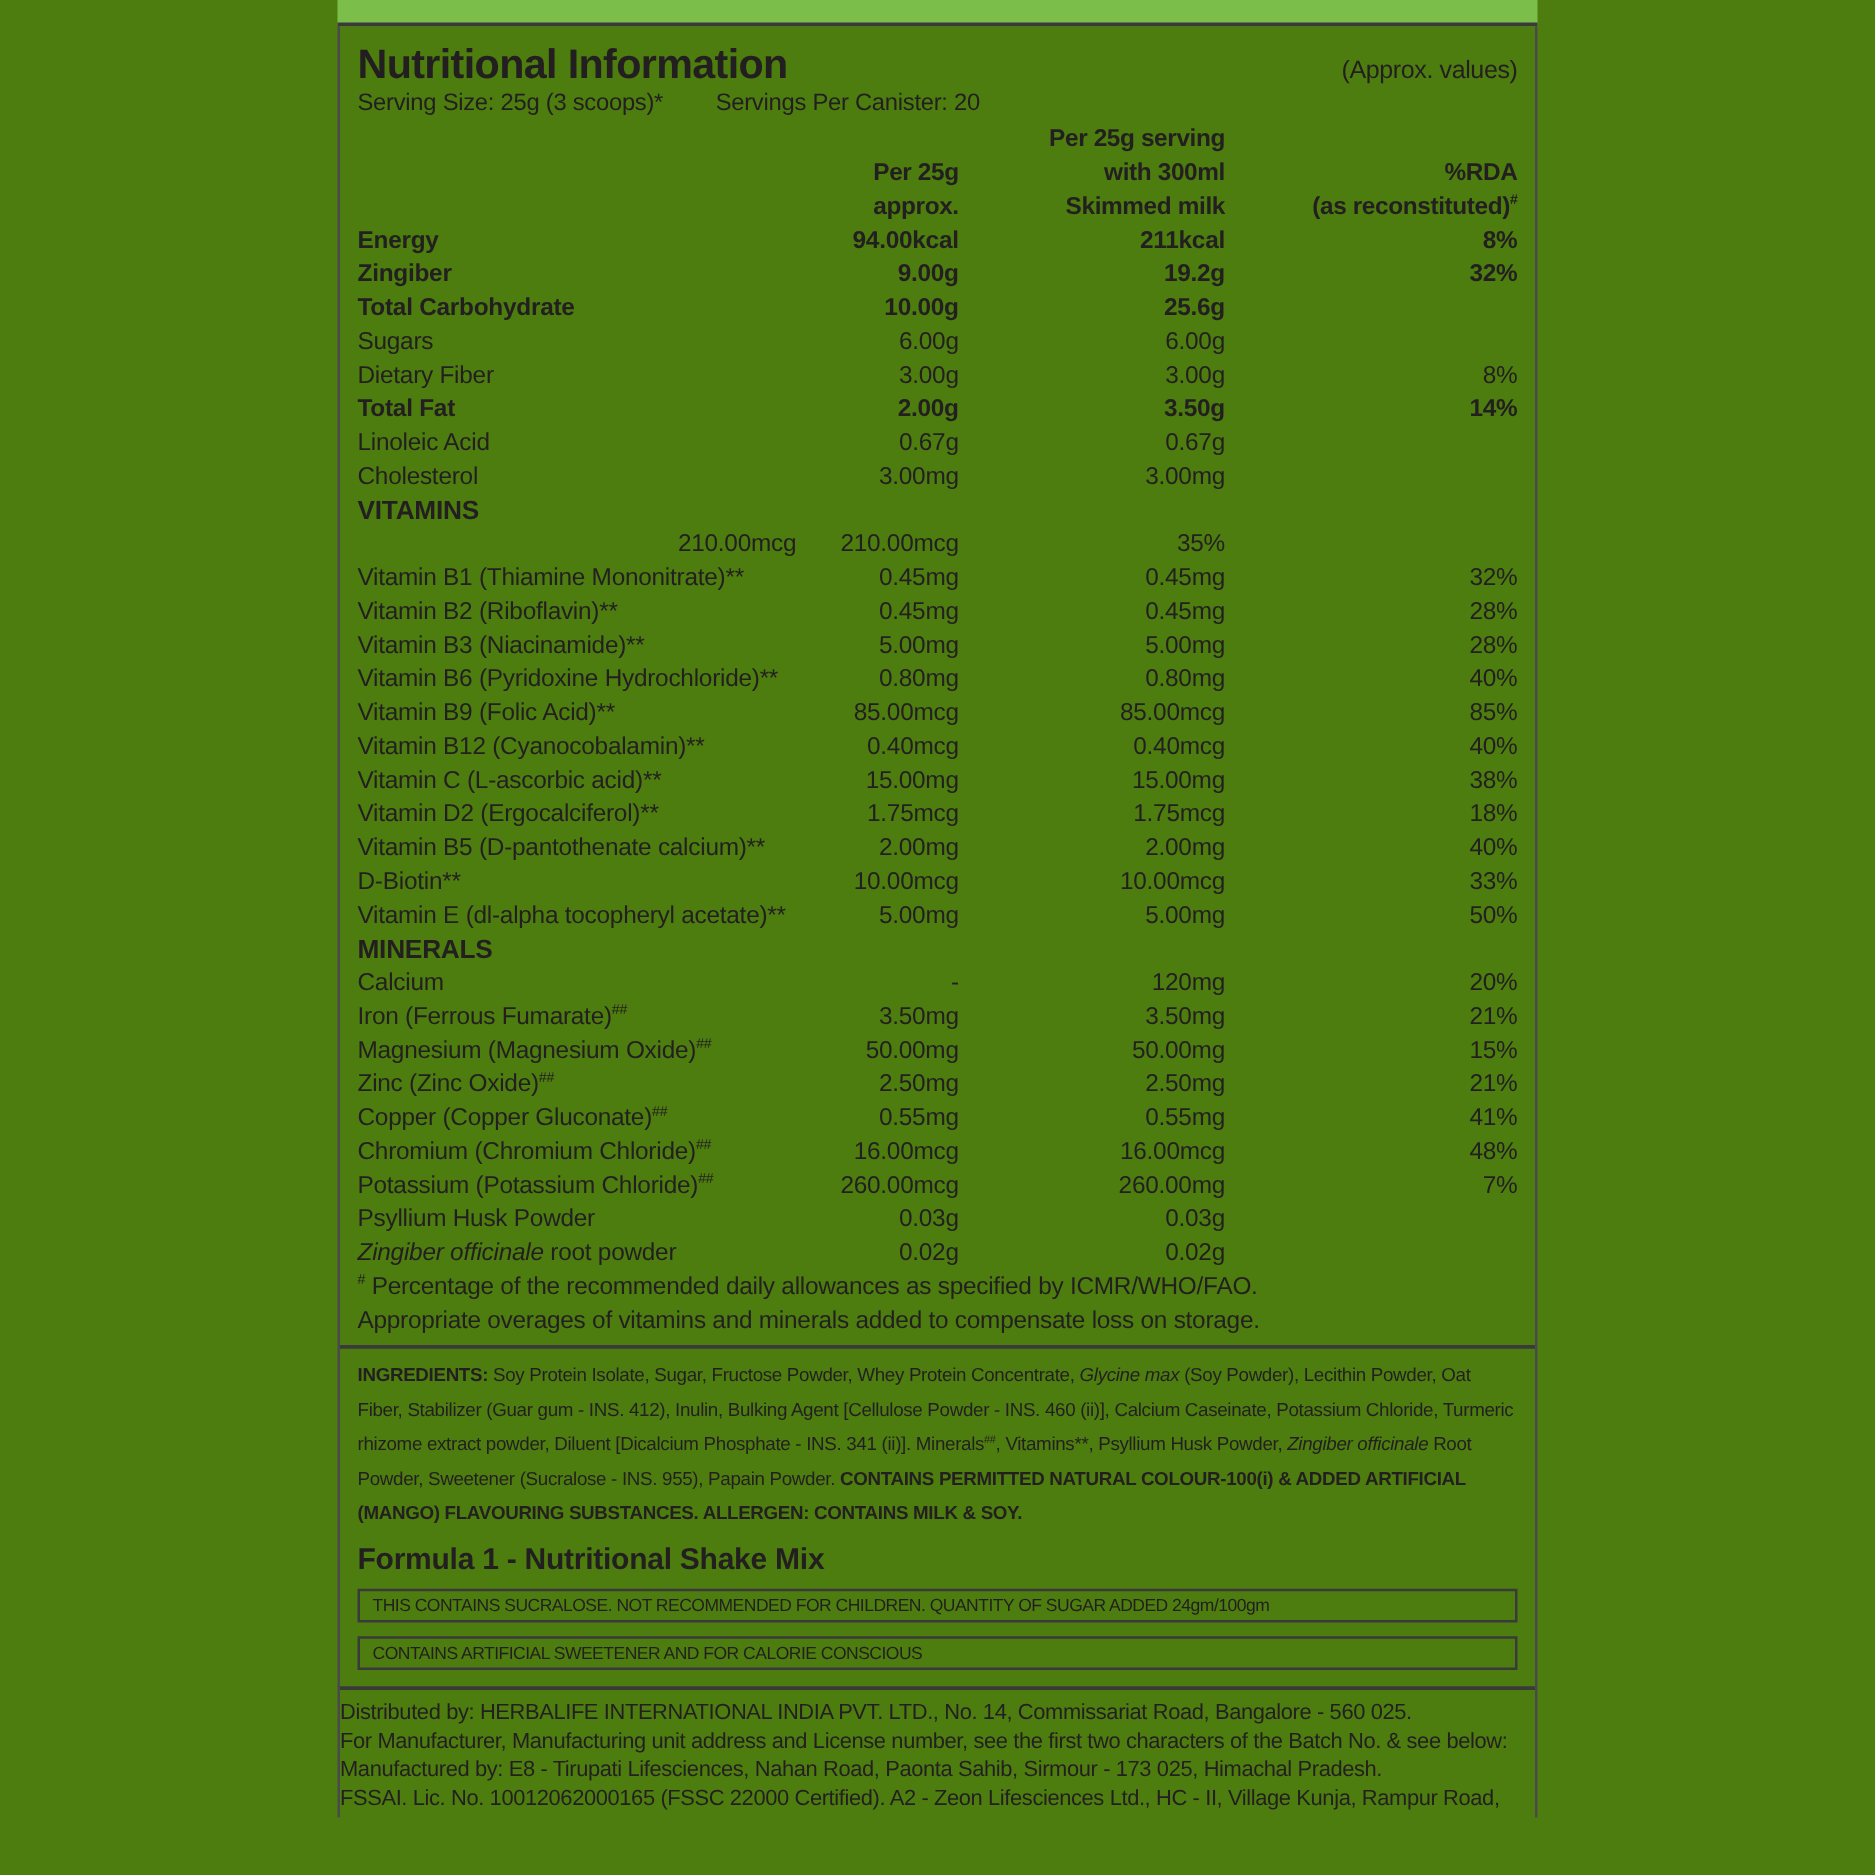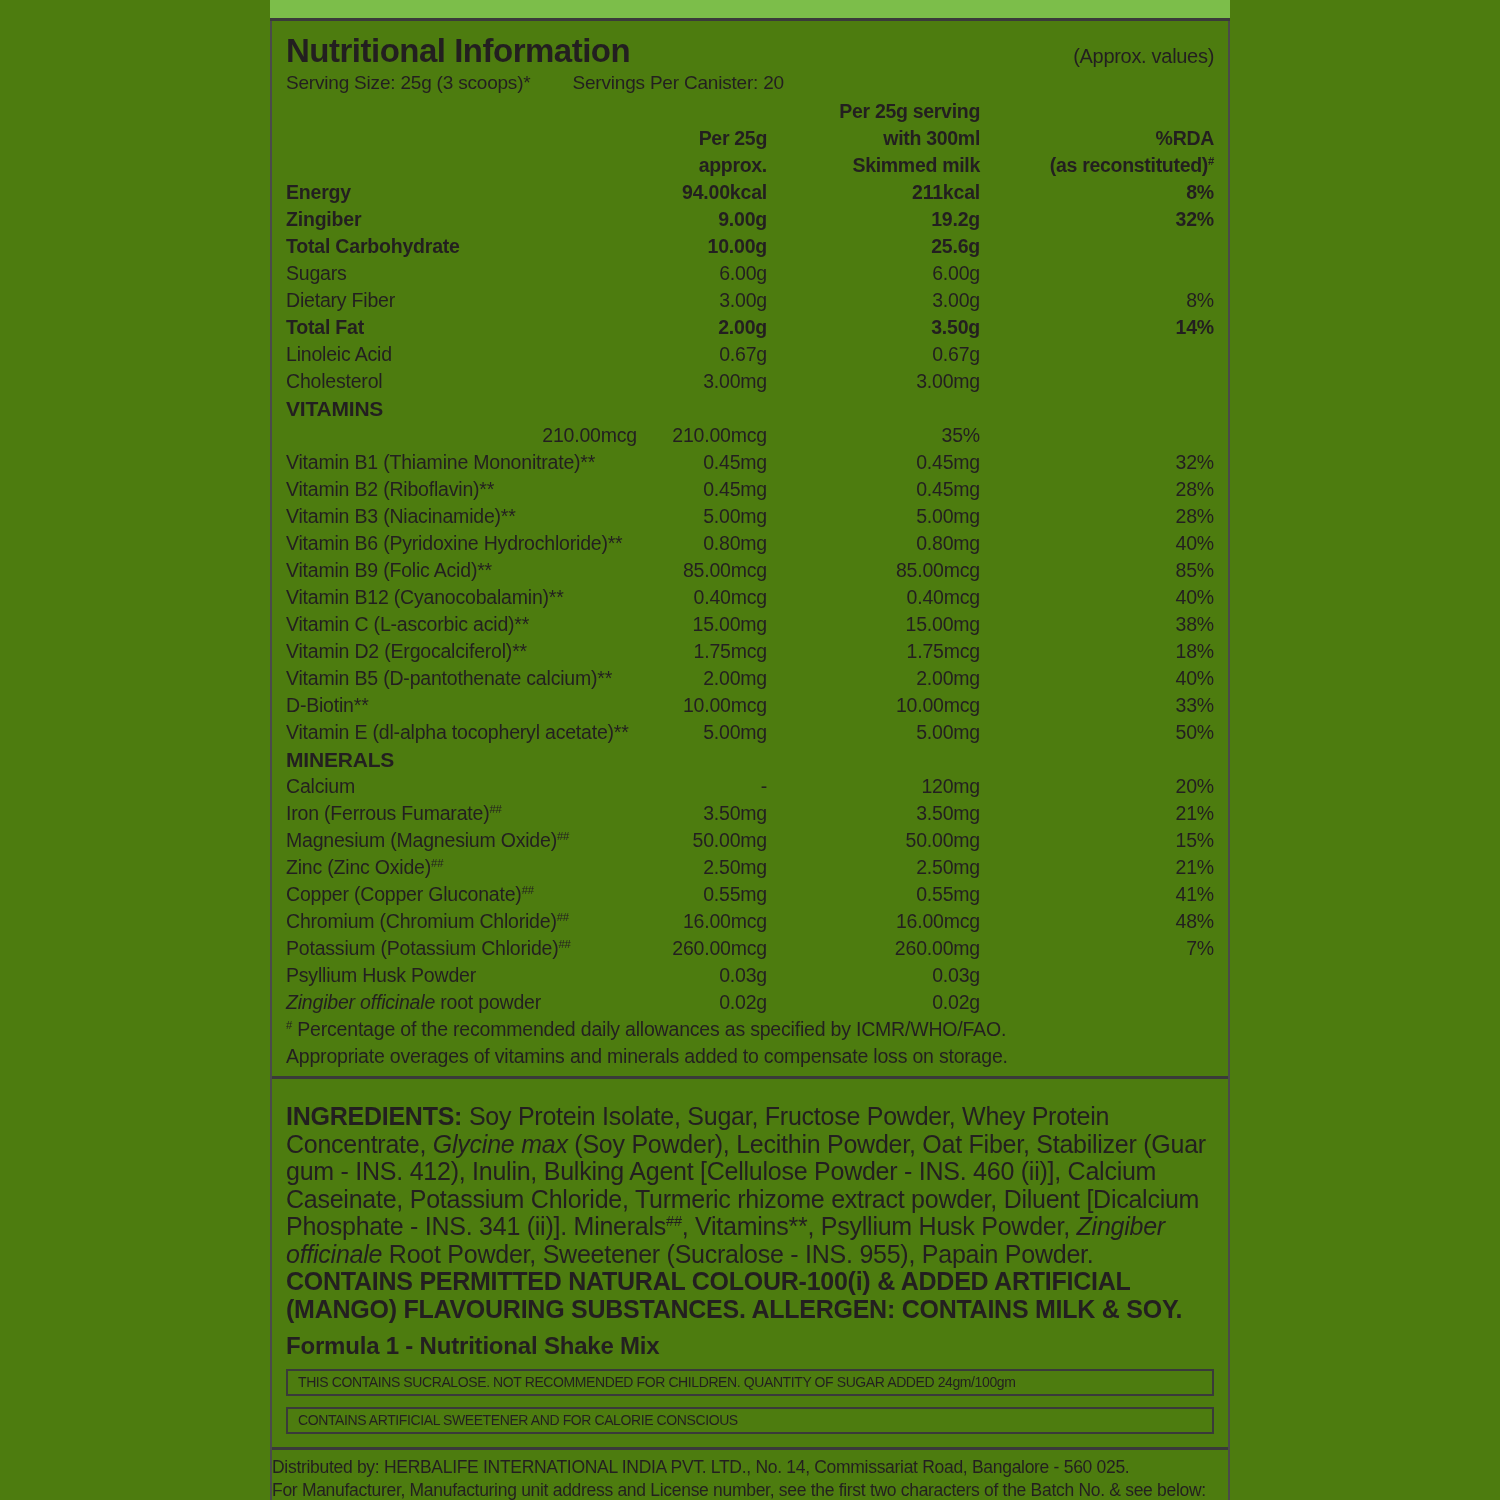--- a/index.html
+++ b/index.html
@@ -36,21 +36,21 @@
   .val{white-space:nowrap;margin-left:4px;}
   .ld{flex:1;min-width:6px;margin:0 3px 0 6px;
       background-image:radial-gradient(circle,#2c2c2c 1.35px,transparent 1.5px);
       background-size:9.5px 27px;background-position:left 19px;background-repeat:repeat-x;}
   .row.b .ld{background-image:radial-gradient(circle,#111 1.5px,transparent 1.65px);}
 
   .footnote{font-size:19.5px;line-height:27px;letter-spacing:-0.2px;}
   .sect1-bottom{height:6px;}
 
   
-  .ingr{padding-top:24px;font-size:25px;line-height:27.5px;letter-spacing:-0.25px;}
+  .ingr{padding-top:8px;font-size:15px;line-height:27.5px;letter-spacing:-0.25px;}
   .ingr .b, .b{font-weight:bold;}
   .formula{font-size:24px;font-weight:bold;margin:9px 0 9px 0;letter-spacing:-0.2px;}
   .warnbox{border:2px solid #3a3a3a;padding:3px 10px 4px 10px;font-size:14px;letter-spacing:-0.4px;
            white-space:nowrap;margin-bottom:11px;}
   .sect2-bottom{height:2px;}
 
   
   .footer{padding:6px 0 4px 0;font-size:17.5px;line-height:23px;letter-spacing:-0.3px;}
   .fline{white-space:nowrap;}
 </style>

